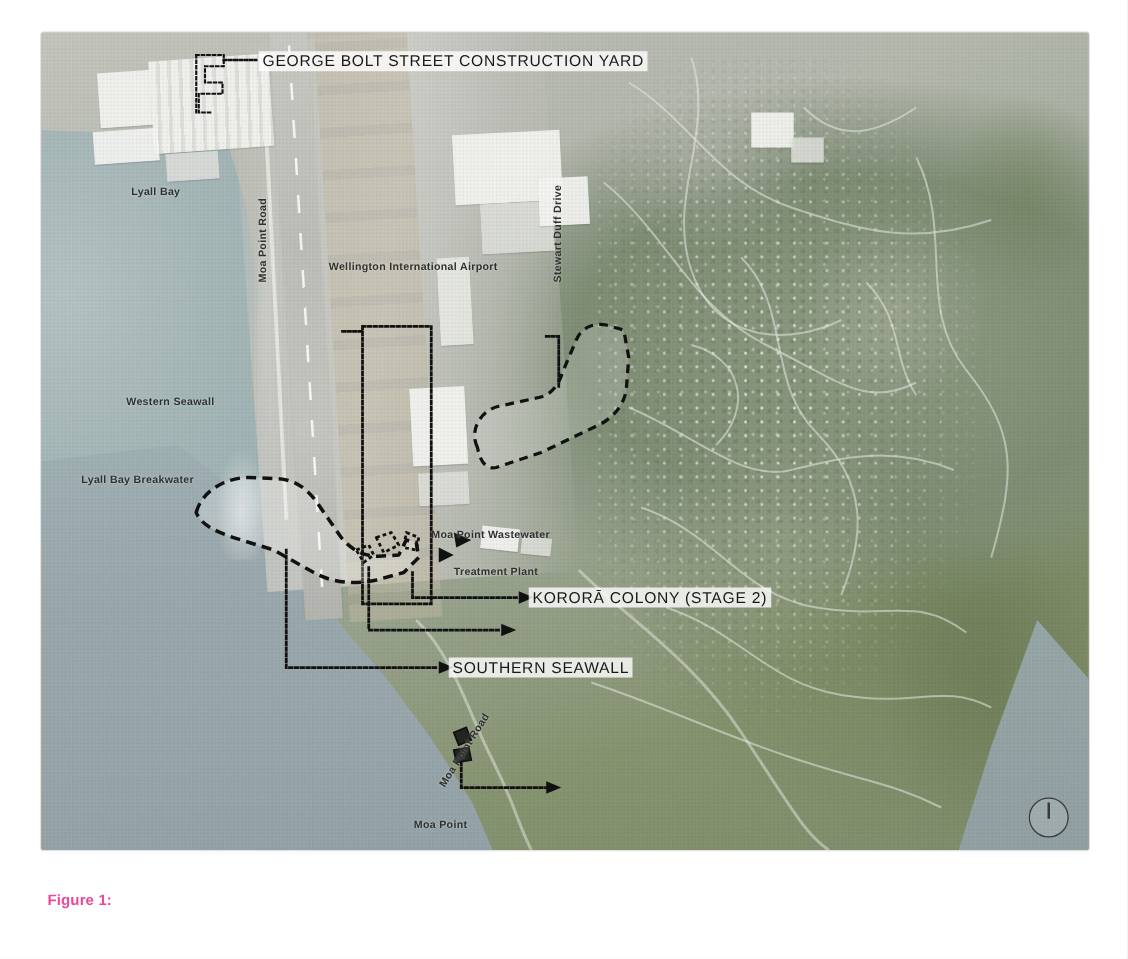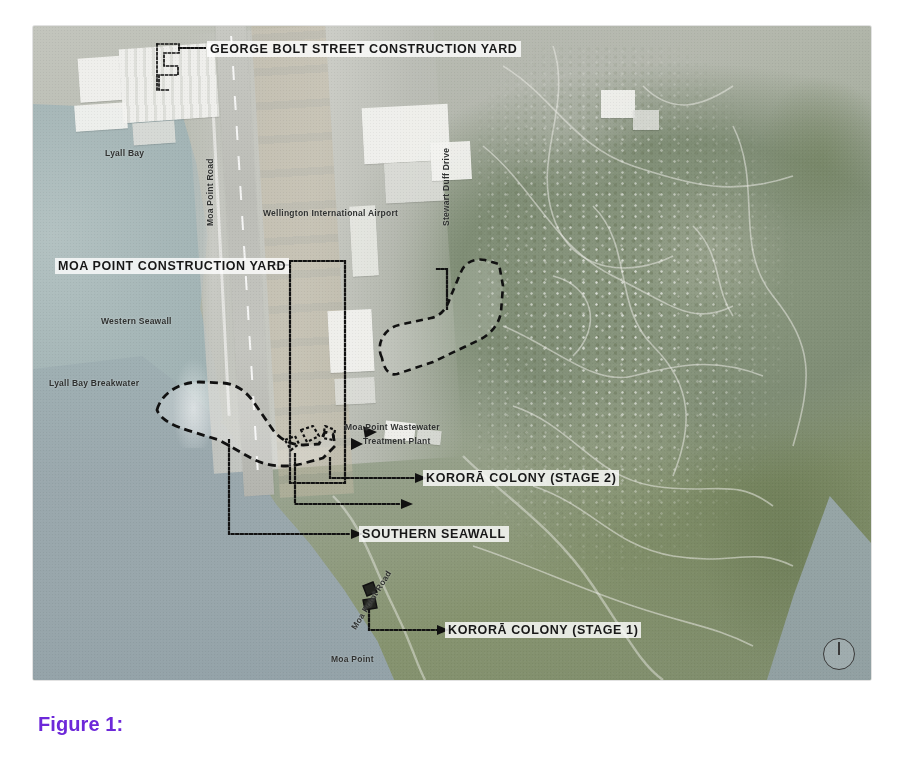--- a/index.html
+++ b/index.html
@@ -189,21 +189,21 @@
     opacity: .9;
   }
 
   
   #annot { left: 0; top: 0; width: 838px; height: 654px; }
 
   
   .callout {
     position: absolute;
     font-family: "Liberation Sans", sans-serif;
-    font-weight: 700;
+    font-weight: 400;
     font-size: 12.5px;
     letter-spacing: .6px;
     color: #181818;
     background: rgba(255,255,255,.80);
     padding: 1px 3px;
     white-space: nowrap;
     line-height: 14px;
   }
 
   
@@ -239,22 +239,22 @@
   }
 
   
   #caption {
     position: absolute;
     left: 38px;
     top: 713px;
     display: flex;
     align-items: flex-start;
     font-weight: 700;
-    font-size: 20px;
-    color: #6d28d9;
+    font-size: 12px;
+    color: #ec4899;
     letter-spacing: .1px;
   }
   #caption .cap-label { width: 138px; }
 </style>
 </head>
 <body>
 
 <div id="page">
 
   <div id="figure-wrap">
@@ -386,40 +386,38 @@
       <div class="place" style="left:72px;  top:122px;">Lyall Bay</div>
 
       <div class="place rot-90" style="left:172px; top:200px;">Moa Point Road</div>
 
       <div class="place" style="left:230px; top:182px;">Wellington International Airport</div>
 
       <div class="place rot-90" style="left:408px; top:200px;">Stewart Duff Drive</div>
 
       <div class="place" style="left:68px;  top:290px;">Western Seawall</div>
 
-      <div class="place" style="left:16px;  top:352px;">Lyall Bay Breakwater</div>
+      <div class="place" style="left:32px;  top:352px;">Lyall Bay Breakwater</div>
 
       <div class="place" style="left:312px; top:396px;">Moa Point Wastewater</div>
-      <div class="place" style="left:330px; top:410px;">Treatment Plant</div>
+      <div class="place" style="left:330px; top:426px;">Treatment Plant</div>
 
       <div class="place rot-55" style="left:316px; top:600px;">Moa Point Road</div>
 
       <div class="place" style="left:298px; top:628px;">Moa Point</div>
 
       <div class="callout" style="left:174px; top:15px;">GEORGE BOLT STREET CONSTRUCTION YARD</div>
 
 
-      <div class="callout" style="left:22px;  top:232px;">MOA POINT CONSTRUCTION YARD</div>
 
       <div class="callout" style="left:390px; top:444px;">KORORĀ COLONY (STAGE 2)</div>
 
 
       <div class="callout" style="left:326px; top:500px;">SOUTHERN SEAWALL</div>
 
-      <div class="callout" style="left:412px; top:596px;">KORORĀ COLONY (STAGE 1)</div>
 
       <div id="north-arrow"></div>
 
     </div>
   </div>
 
   <div id="caption">
     <span class="cap-label">Figure 1:</span>
   </div>
 

